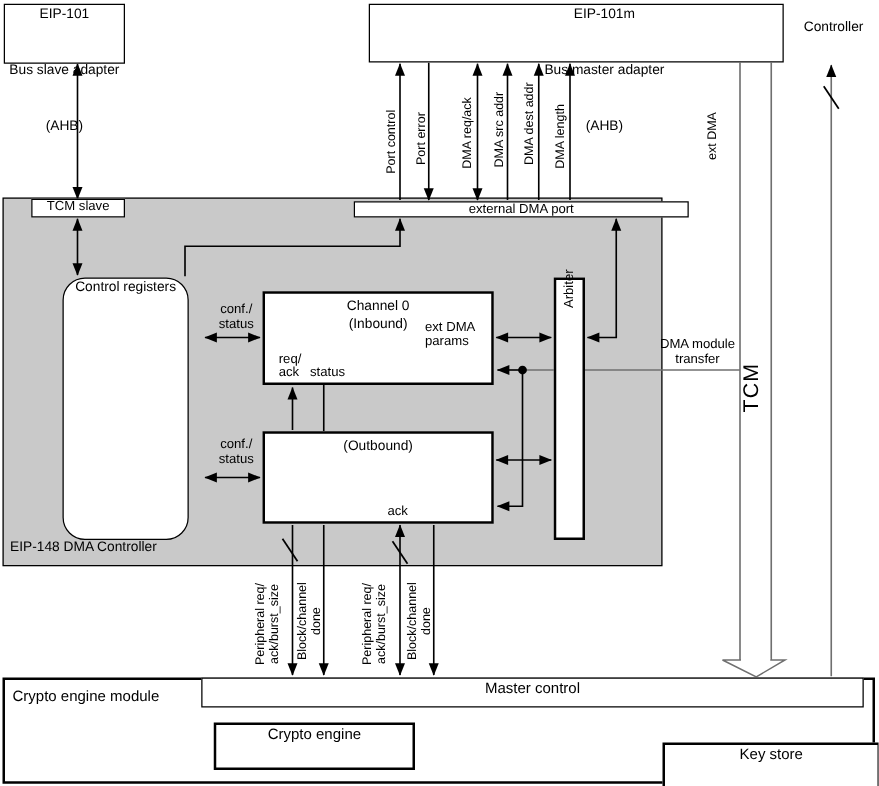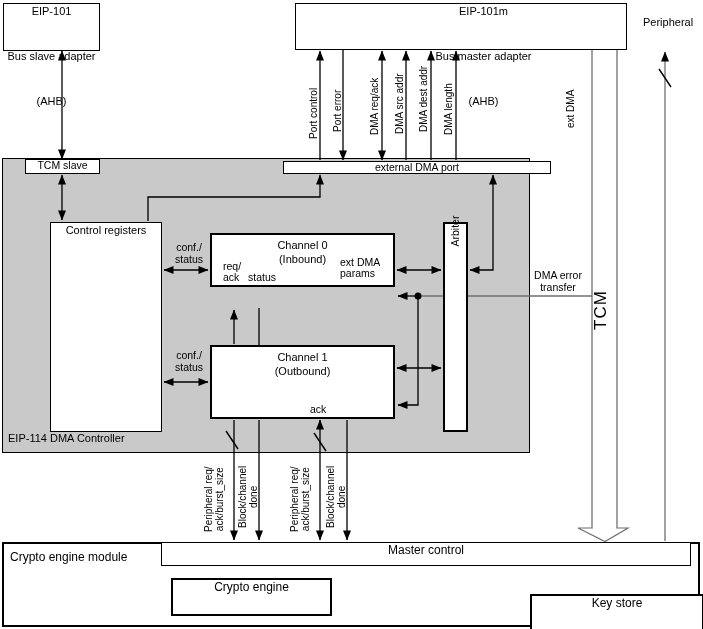--- a/index.html
+++ b/index.html
@@ -35,22 +35,22 @@
   .vlabel2 span{display:block;}
   .center2{text-align:center; font-size:10.5px; line-height:11.5px;}
   .center2 span{display:block;}
   .sub{position:absolute; font-size:10.5px; line-height:11px; white-space:nowrap; text-align:left;}
   .title{position:absolute; left:0; right:0; top:4px; text-align:center; font-size:11px; line-height:13.5px;}
   .title span{display:block;}
   #eip101{left:3px; top:3px; width:97px; height:48px;}
   #eip101m{left:295px; top:3px; width:332px; height:47px;padding-left:45px;}
   #tcm-slave{left:25px; top:159px; width:75px; height:15px; font-size:10.5px; line-height:11px;}
   #ext-port{left:283px; top:161px; width:268px; height:13px; font-size:10.5px; line-height:11px;}
-  #ctrl-reg{left:50px; top:222px; width:112px; height:210px;}
-  #ch0{left:210px; top:233px; width:185px; height:54px;}
+  #ctrl-reg{left:50px; top:222px; width:101px; height:210px;border-radius:18px;}
+  #ch0{left:210px; top:233px; width:185px; height:75px;}
   #ch1{left:210px; top:345px; width:185px; height:74px;}
   #arbiter{left:443px; top:222px; width:25px; height:210px; font-size:10.5px;}
   #arbiter .rot{transform:rotate(-90deg); white-space:nowrap;}
   #crypto-outer{left:2px; top:542px; width:698px; height:85px; background:#fff;}
   #master{left:161px; top:542px; width:530px; height:24px; font-size:12px;}
   #crypto-engine{left:161px; top:578px; width:161px; height:38px; font-size:12px;margin-left:10px;}
   #keystore{left:530px; top:594px; width:174px; height:38px; font-size:12px;}
   #crypto-label{left:10px; top:551px; font-size:12px;}
   #interrupts-label{left:643px; top:16px;}
   #eip209-label{left:8px; top:432px;}
@@ -167,56 +167,55 @@
       <span style="display:block">req/</span>
       <span style="display:block">ack</span>
     </div>
     <div class="sub" style="left:36px; bottom:2px;">
       <span>status</span>
     </div>
   </div>
 
   <div class="box thick" id="ch1">
     <div class="title">
-      <span>Channel 1</span>
       <span>(Outbound)</span>
     </div>
     <div class="sub" style="left:98px; bottom:2px;">
       <span>ack</span>
     </div>
   </div>
 
   <div class="box thick" id="arbiter">
     <span class="rot">Arbiter</span>
   </div>
 
   <div class="lbl center2" id="conf0">
     <span>conf./</span>
     <span>status</span>
   </div>
   <div class="lbl center2" id="conf1">
     <span>conf./</span>
     <span>status</span>
   </div>
-  <div class="lbl" id="eip209-label">EIP-114 DMA Controller</div>
+  <div class="lbl" id="eip209-label">EIP-148 DMA Controller</div>
   <div class="lbl center2" id="dma-active">
-    <span>DMA error</span>
+    <span>DMA module</span>
     <span>transfer</span>
   </div>
 
   <div class="vlabel" style="left:308px; top:139px;">Port control</div>
   <div class="vlabel" style="left:332px; top:132px;">Port error</div>
   <div class="vlabel" style="left:369px; top:135px;">DMA req/ack</div>
   <div class="vlabel" style="left:394px; top:134px;">DMA src addr</div>
   <div class="vlabel" style="left:418px; top:132px;">DMA dest addr</div>
   <div class="vlabel" style="left:443px; top:135px;">DMA length</div>
   <div class="vlabel" style="left:565px; top:128px;">ext DMA</div>
   <div class="vlabel" id="l-tcm" style="left:595px; top:330px;">TCM</div>
 
-  <div class="lbl" id="interrupts-label">Peripheral</div>
+  <div class="lbl" id="interrupts-label">Controller</div>
 
   <div class="vlabel2" style="left:204px; top:532px;">
     <span>Peripheral req/</span>
     <span>ack/burst_size</span>
   </div>
   <div class="vlabel2" style="left:238px; top:528px;">
     <span>Block/channel</span>
     <span>done</span>
   </div>
   <div class="vlabel2" style="left:290px; top:532px;">

